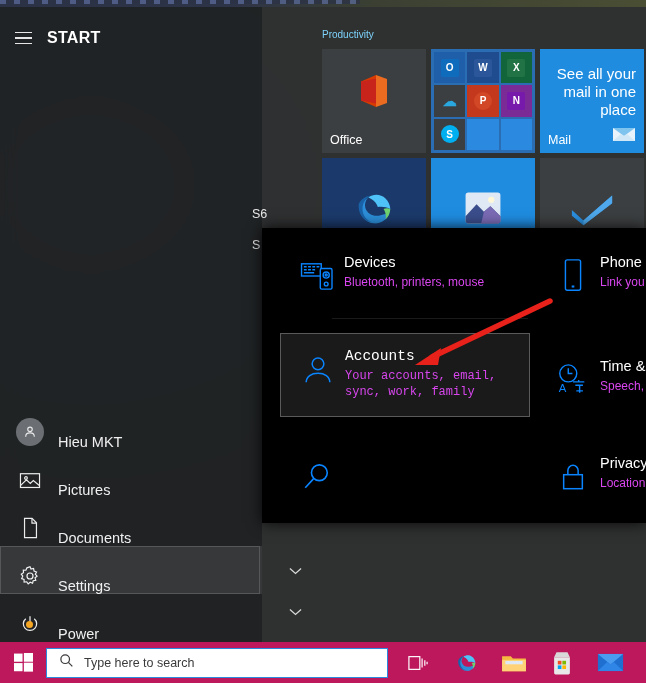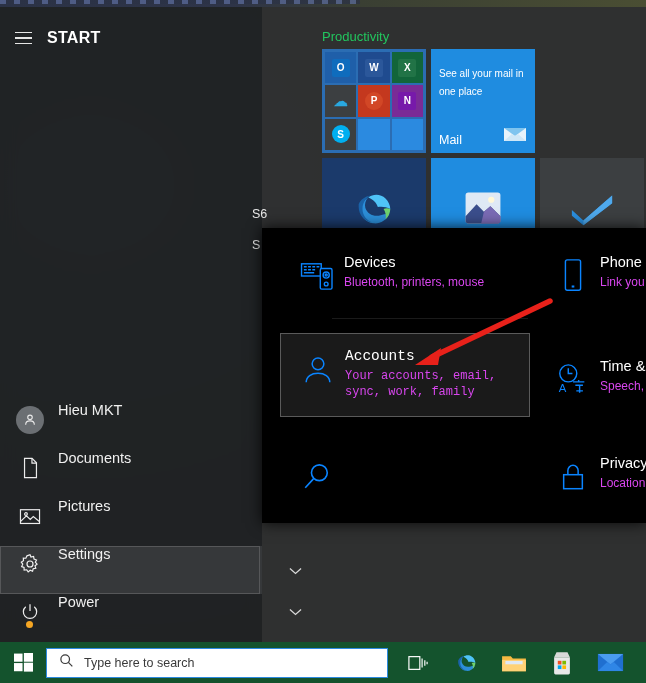--- a/index.html
+++ b/index.html
@@ -54,21 +54,21 @@
     justify-content: center; align-items: center; gap: 4px; cursor: pointer;
   }
   .hamburger span { display: block; width: 17px; height: 1.6px; background: #e6e6e6; }
   .start-title {
     color: #ffffff; font-size: 16px; font-weight: bold; letter-spacing: .3px;
   }
 
   
   .rail { position: absolute; left: 0; bottom: 0; width: 262px; }
   .rail-item {
-    display: flex; align-items: flex-start; height: 48px; padding-left: 12px;
+    display: flex; align-items: flex-end; height: 48px; padding-left: 12px;
     color: #e9e9e9; font-size: 14.5px; cursor: pointer; position: relative;
   }
   .rail-item .ico {
     width: 36px; height: 36px; display: flex; align-items: center; justify-content: center;
     flex: 0 0 36px;
   }
   .rail-item .lbl { margin-left: 10px; font-size: 14.5px; color: #f0f0f0; }
   .rail-item.selected { background: rgba(255,255,255,.10); }
   .rail-item.selected::after {
     content: ""; position: absolute; left: 0; right: 2px; top: 0; bottom: 0;
@@ -78,21 +78,21 @@
     width: 28px; height: 28px; border-radius: 50%;
     background: #6b6f73; display: flex; align-items: center; justify-content: center;
   }
   .power-dot {
     position: absolute; width: 7px; height: 7px; border-radius: 50%;
     background: #f5a623; left: 26px; top: 27px;
   }
 
   
   .group-title {
-    position: absolute; left: 322px; top: 22px; color: #22c55e; font-size: 13px;
+    position: absolute; left: 322px; top: 22px; color: #7dd3fc; font-size: 10px;
   }
   .tiles { position: absolute; left: 322px; top: 42px; }
   .tile-row { display: flex; gap: 5px; margin-bottom: 5px; }
   .tile { position: relative; overflow: hidden; cursor: pointer; }
   .tile-med { width: 104px; height: 104px; }
   .tile-label {
     position: absolute; left: 8px; bottom: 6px; color: #fff; font-size: 12.5px;
   }
 
   .tile-office { background: #3c3f41; }
@@ -111,21 +111,21 @@
   .mini.onenote { background: #7a2b96; }
   .mini.skype { background: #3c3f41; }
   .mini.empty { background: #2b8ae0; }
   .mini-glyph { width: 18px; height: 18px; border-radius: 2px;
     display: flex; align-items: center; justify-content: center;
     font-size: 10px; font-weight: bold; color: #fff; }
 
   .tile-mail { background: #1f8ce0; }
   .mail-text {
     position: absolute; left: 0; right: 0; top: 16px; color: #fff;
-    font-size: 10px; line-height: 18px; text-align: left; padding: 0 8px;
+    font-size: 15px; line-height: 18px; text-align: right; padding: 0 8px;
   }
   .mail-env { position: absolute; right: 8px; bottom: 7px; }
 
   .tile-edge { background: #1b3a6b; }
   .tile-photos { background: #1f8ce0; }
   .tile-todo { background: #3c3f41; }
   .tile-center { position: absolute; left: 50%; top: 50%; transform: translate(-50%,-50%); }
 
   
   .chevron-btn {
@@ -162,21 +162,21 @@
   .divider {
     position: absolute; height: 1px; background: rgba(255,255,255,.10);
   }
 
   
   .arrow-svg { position: absolute; left: 0; top: 0; pointer-events: none; }
 
   
   .taskbar {
     position: absolute; left: 0; bottom: 0; width: 646px; height: 41px;
-    background: #14532d; display: flex; align-items: center; text-align: center;
+    background: #be185d; display: flex; align-items: center; text-align: center;
   }
   .tb-start {
     width: 46px; height: 41px; display: flex; align-items: center; justify-content: center;
     cursor: pointer;
   }
   .tb-search {
     width: 342px; height: 30px; background: #ffffff; border: 1px solid #2b8ae0;
     display: flex; align-items: center; padding-left: 12px; cursor: text;
   }
   .tb-search .ph { color: #3a3a3a; font-size: 12.5px; margin-left: 10px; }
@@ -219,37 +219,37 @@
               <circle cx="12" cy="8" r="3.4"></circle>
               <path d="M5.5 19c0-3.6 2.9-5.6 6.5-5.6s6.5 2 6.5 5.6"></path>
             </svg>
           </div>
         </div>
         <div class="lbl">Hieu MKT</div>
       </div>
 
       <div class="rail-item">
         <div class="ico">
-          <svg width="19" height="22" viewBox="0 0 20 24" fill="none" stroke="#ececec" stroke-width="1.3">
-            <path d="M3.5 1.5h8.2L16.5 6.4V22.5H3.5z"></path>
-            <path d="M11.6 1.6v5h4.8"></path>
-          </svg>
-        </div>
-        <div class="lbl">Documents</div>
-      </div>
-
-      <div class="rail-item">
-        <div class="ico">
           <svg width="22" height="19" viewBox="0 0 24 20" fill="none" stroke="#ececec" stroke-width="1.3">
             <rect x="1.6" y="2.6" width="20.8" height="15"></rect>
             <path d="M1.8 15.3l6.3-6.1 4.2 4 3.3-3.1 6.6 5.3"></path>
             <circle cx="7.6" cy="7.3" r="1.5"></circle>
           </svg>
         </div>
         <div class="lbl">Pictures</div>
+      </div>
+
+      <div class="rail-item">
+        <div class="ico">
+          <svg width="19" height="22" viewBox="0 0 20 24" fill="none" stroke="#ececec" stroke-width="1.3">
+            <path d="M3.5 1.5h8.2L16.5 6.4V22.5H3.5z"></path>
+            <path d="M11.6 1.6v5h4.8"></path>
+          </svg>
+        </div>
+        <div class="lbl">Documents</div>
       </div>
 
       <div class="rail-item selected">
         <div class="ico">
           <svg width="22" height="22" viewBox="0 0 24 24" fill="none" stroke="#f2f2f2" stroke-width="1.3">
             <circle cx="12" cy="12" r="3.3"></circle>
             <path d="M12 1.8l1.1 2.6 2.8-.6.5 2.8 2.7 1-1.3 2.5 1.9 2.1-2.2 1.8.8 2.7-2.8.4-.7 2.8-2.6-1.1-2.2 1.8-1.6-2.3-2.8.3-.1-2.8-2.6-1 1.2-2.6-1.6-2.3 2.4-1.5-.2-2.8 2.8.1 1.2-2.6z"></path>
           </svg>
         </div>
         <div class="lbl">Settings</div>
@@ -267,20 +267,30 @@
       </div>
 
     </div>
 
     <div class="group-title">Productivity</div>
 
     <div class="tiles">
 
       <div class="tile-row">
 
+        <div class="tile tile-med tile-office">
+          <div class="office-logo">
+            <svg width="34" height="40" viewBox="0 0 34 40">
+              <path d="M4 10.5 L19 4 L19 36 L4 29.5 Z" fill="#d83b01"></path>
+              <path d="M19 4 L30 8 L30 32 L19 36 Z" fill="#eb6c21"></path>
+              <path d="M4 10.5 L19 7.5 L19 32.5 L4 29.5 Z" fill="#c8241c"></path>
+            </svg>
+          </div>
+          <div class="tile-label">Office</div>
+        </div>
 
         <div class="tile tile-med tile-folder">
           <div class="mini outlook">
             <span class="mini-glyph" style="background:#0f6cbd">O</span>
           </div>
           <div class="mini word">
             <span class="mini-glyph" style="background:#2b579a">W</span>
           </div>
           <div class="mini excel">
             <span class="mini-glyph" style="background:#217346">X</span>

